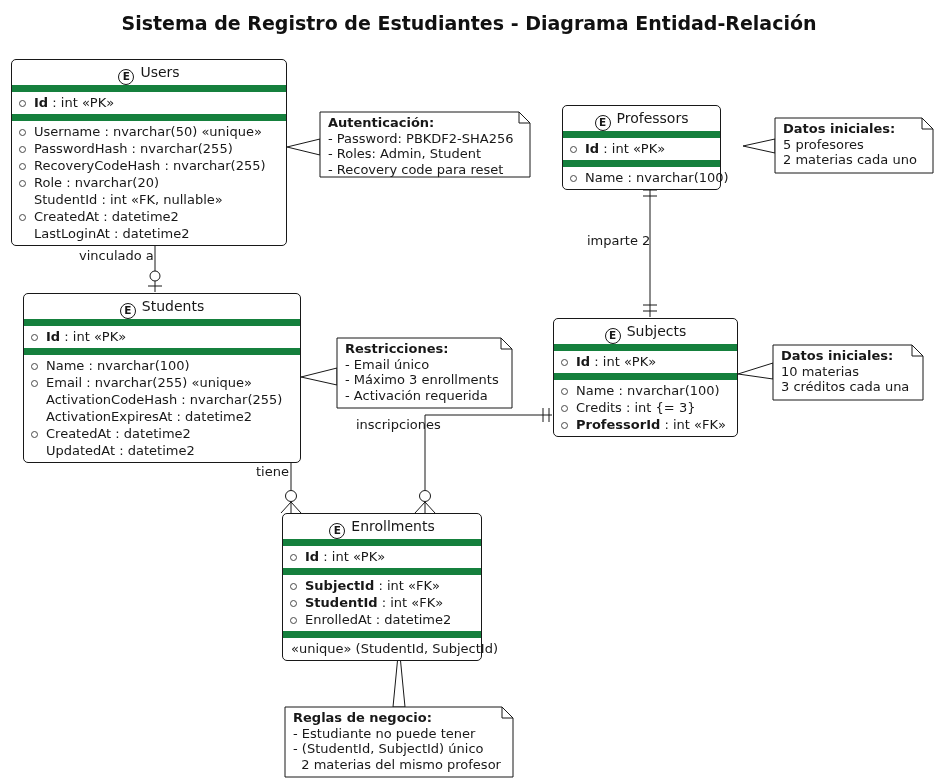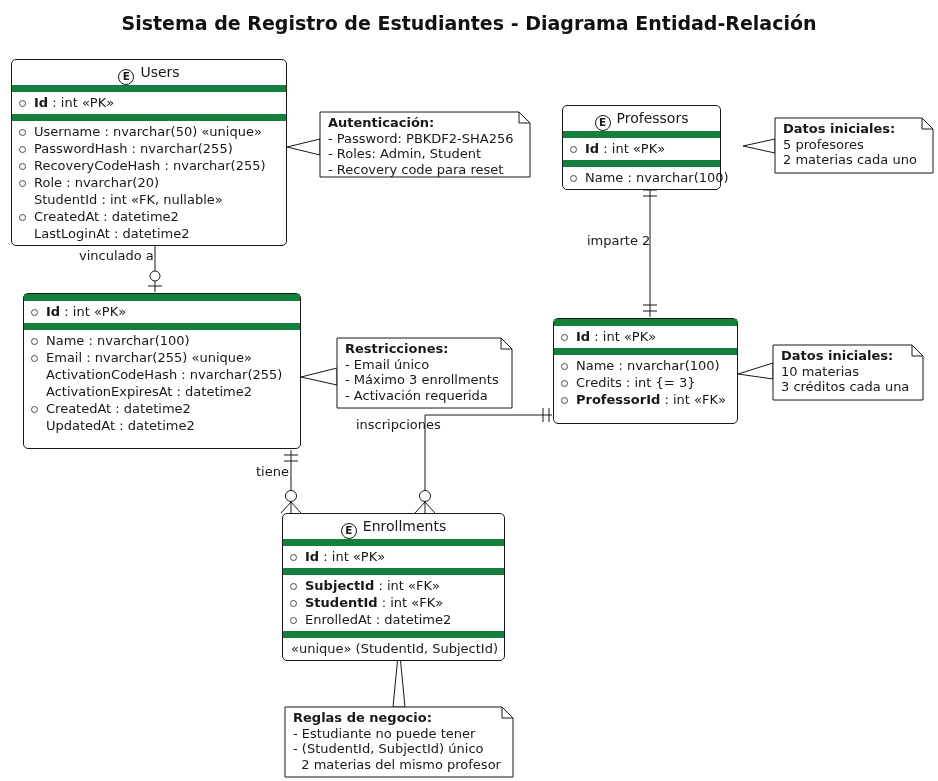--- a/index.html
+++ b/index.html
@@ -148,54 +148,60 @@
         <span class="dot"></span>
         <span class="fb">Id</span><span> : int «PK»</span>
       </div>
     </div>
     <div class="sec">
       <div class="row"><span class="dot"></span><span>Name : nvarchar(100)</span></div>
     </div>
   </div>
 
   <div class="entity" style="left:23px;top:293px;width:278px;min-height:156px;">
+    <div class="e-header">
+      <span class="e-circle">E</span><span>Students</span>
+    </div>
     <div class="sec">
       <div class="row">
         <span class="dot"></span>
         <span class="fb">Id</span><span> : int «PK»</span>
       </div>
     </div>
     <div class="sec">
       <div class="row"><span class="dot"></span><span>Name : nvarchar(100)</span></div>
       <div class="row"><span class="dot"></span><span>Email : nvarchar(255) «unique»</span></div>
       <div class="row"><span>ActivationCodeHash : nvarchar(255)</span></div>
       <div class="row"><span>ActivationExpiresAt : datetime2</span></div>
       <div class="row"><span class="dot"></span><span>CreatedAt : datetime2</span></div>
       <div class="row"><span>UpdatedAt : datetime2</span></div>
     </div>
   </div>
 
   <div class="entity" style="left:553px;top:318px;width:185px;min-height:106px;">
+    <div class="e-header">
+      <span class="e-circle">E</span><span>Subjects</span>
+    </div>
     <div class="sec">
       <div class="row">
         <span class="dot"></span>
         <span class="fb">Id</span><span> : int «PK»</span>
       </div>
     </div>
     <div class="sec">
       <div class="row"><span class="dot"></span><span>Name : nvarchar(100)</span></div>
       <div class="row"><span class="dot"></span><span>Credits : int {= 3}</span></div>
       <div class="row">
         <span class="dot"></span>
         <span class="fb">ProfessorId</span><span> : int «FK»</span>
       </div>
     </div>
   </div>
 
-  <div class="entity" style="left:282px;top:513px;width:223px;min-height:129px;">
+  <div class="entity" style="left:282px;top:513px;width:200px;min-height:129px;">
     <div class="e-header">
       <span class="e-circle">E</span><span>Enrollments</span>
     </div>
     <div class="sec">
       <div class="row">
         <span class="dot"></span>
         <span class="fb">Id</span><span> : int «PK»</span>
       </div>
     </div>
     <div class="sec">

